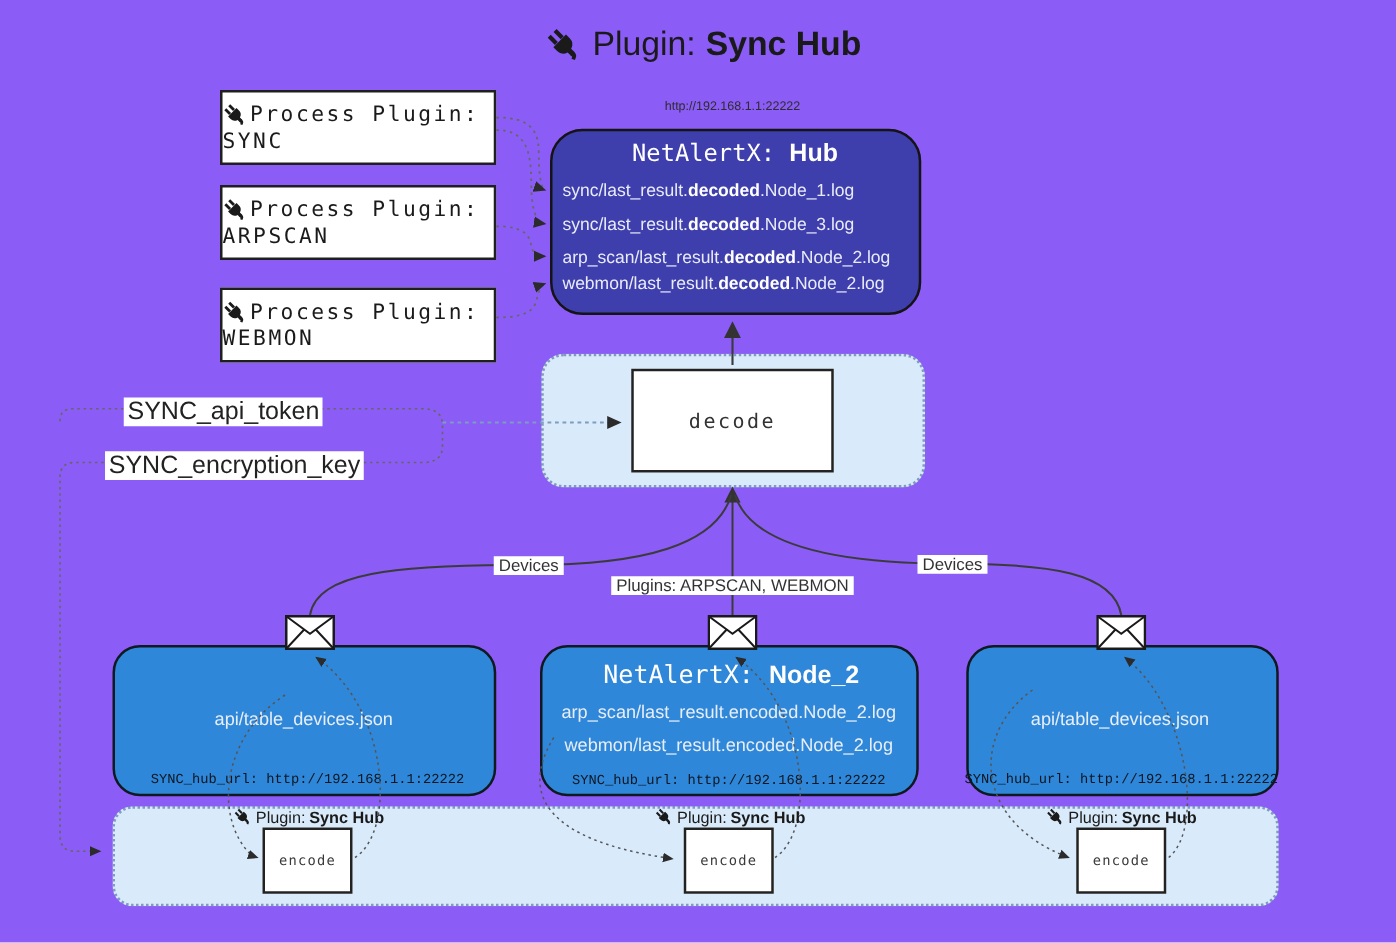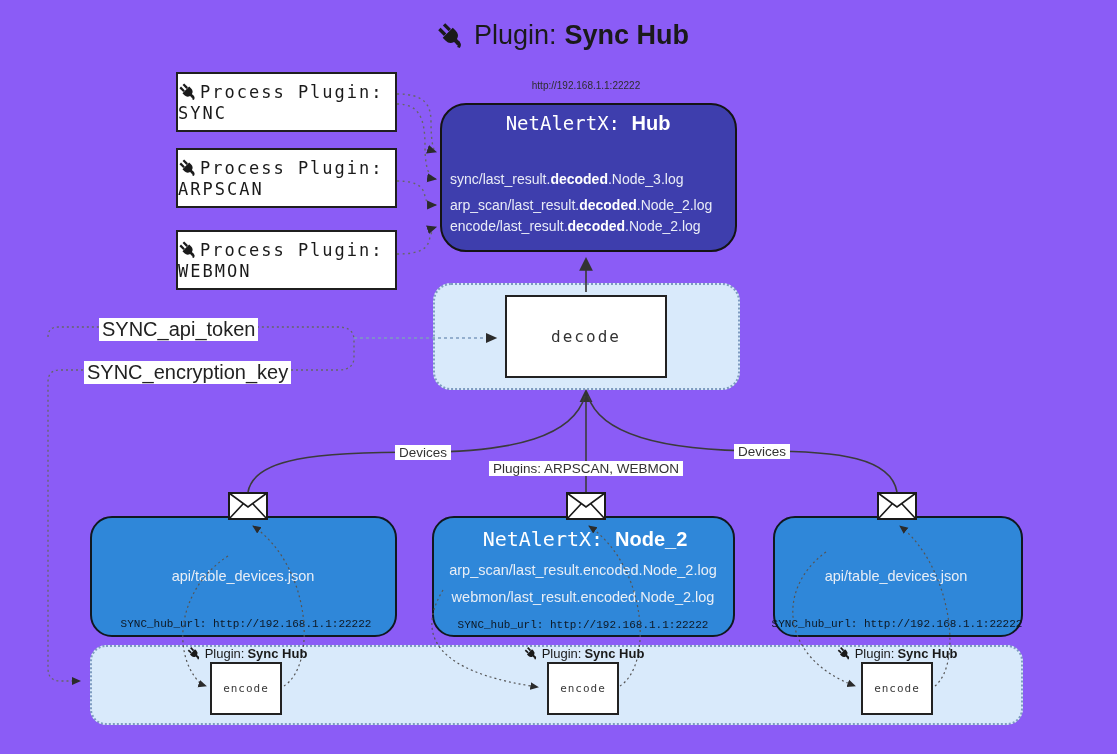--- a/index.html
+++ b/index.html
@@ -141,23 +141,24 @@
       </div>
     <div class="row2">WEBMON</div>
   </div>
 
   <div class="abs huburl">http://192.168.1.1:22222</div>
   <div class="abs hub"></div>
   <div class="abs hub-title mono">
     <span>NetAlertX:</span>
     <span class="bold">Hub</span>
   </div>
+  <div class="abs hublog" style="top:144px;"><span>sync/last_result.</span><b>decoded</b><span>.Node_1.log</span></div>
   <div class="abs hublog" style="top:171px;"><span>sync/last_result.</span><b>decoded</b><span>.Node_3.log</span></div>
   <div class="abs hublog" style="top:197px;"><span>arp_scan/last_result.</span><b>decoded</b><span>.Node_2.log</span></div>
-  <div class="abs hublog" style="top:218px;"><span>encode/last_result.</span><b>decoded</b><span>.Node_2.log</span></div>
+  <div class="abs hublog" style="top:218px;"><span>webmon/last_result.</span><b>decoded</b><span>.Node_2.log</span></div>
 
   <div class="abs dband"></div>
   <div class="abs dbox mono">decode</div>
 
   <div class="abs tok" style="left:99px;top:318px;">SYNC_api_token</div>
   <div class="abs tok" style="left:84px;top:361px;">SYNC_encryption_key</div>
 
   <div class="abs edge" style="left:423px;top:445px;">Devices</div>
   <div class="abs edge" style="left:586px;top:461px;">Plugins: ARPSCAN, WEBMON</div>
   <div class="abs edge" style="left:762px;top:444px;">Devices</div>

